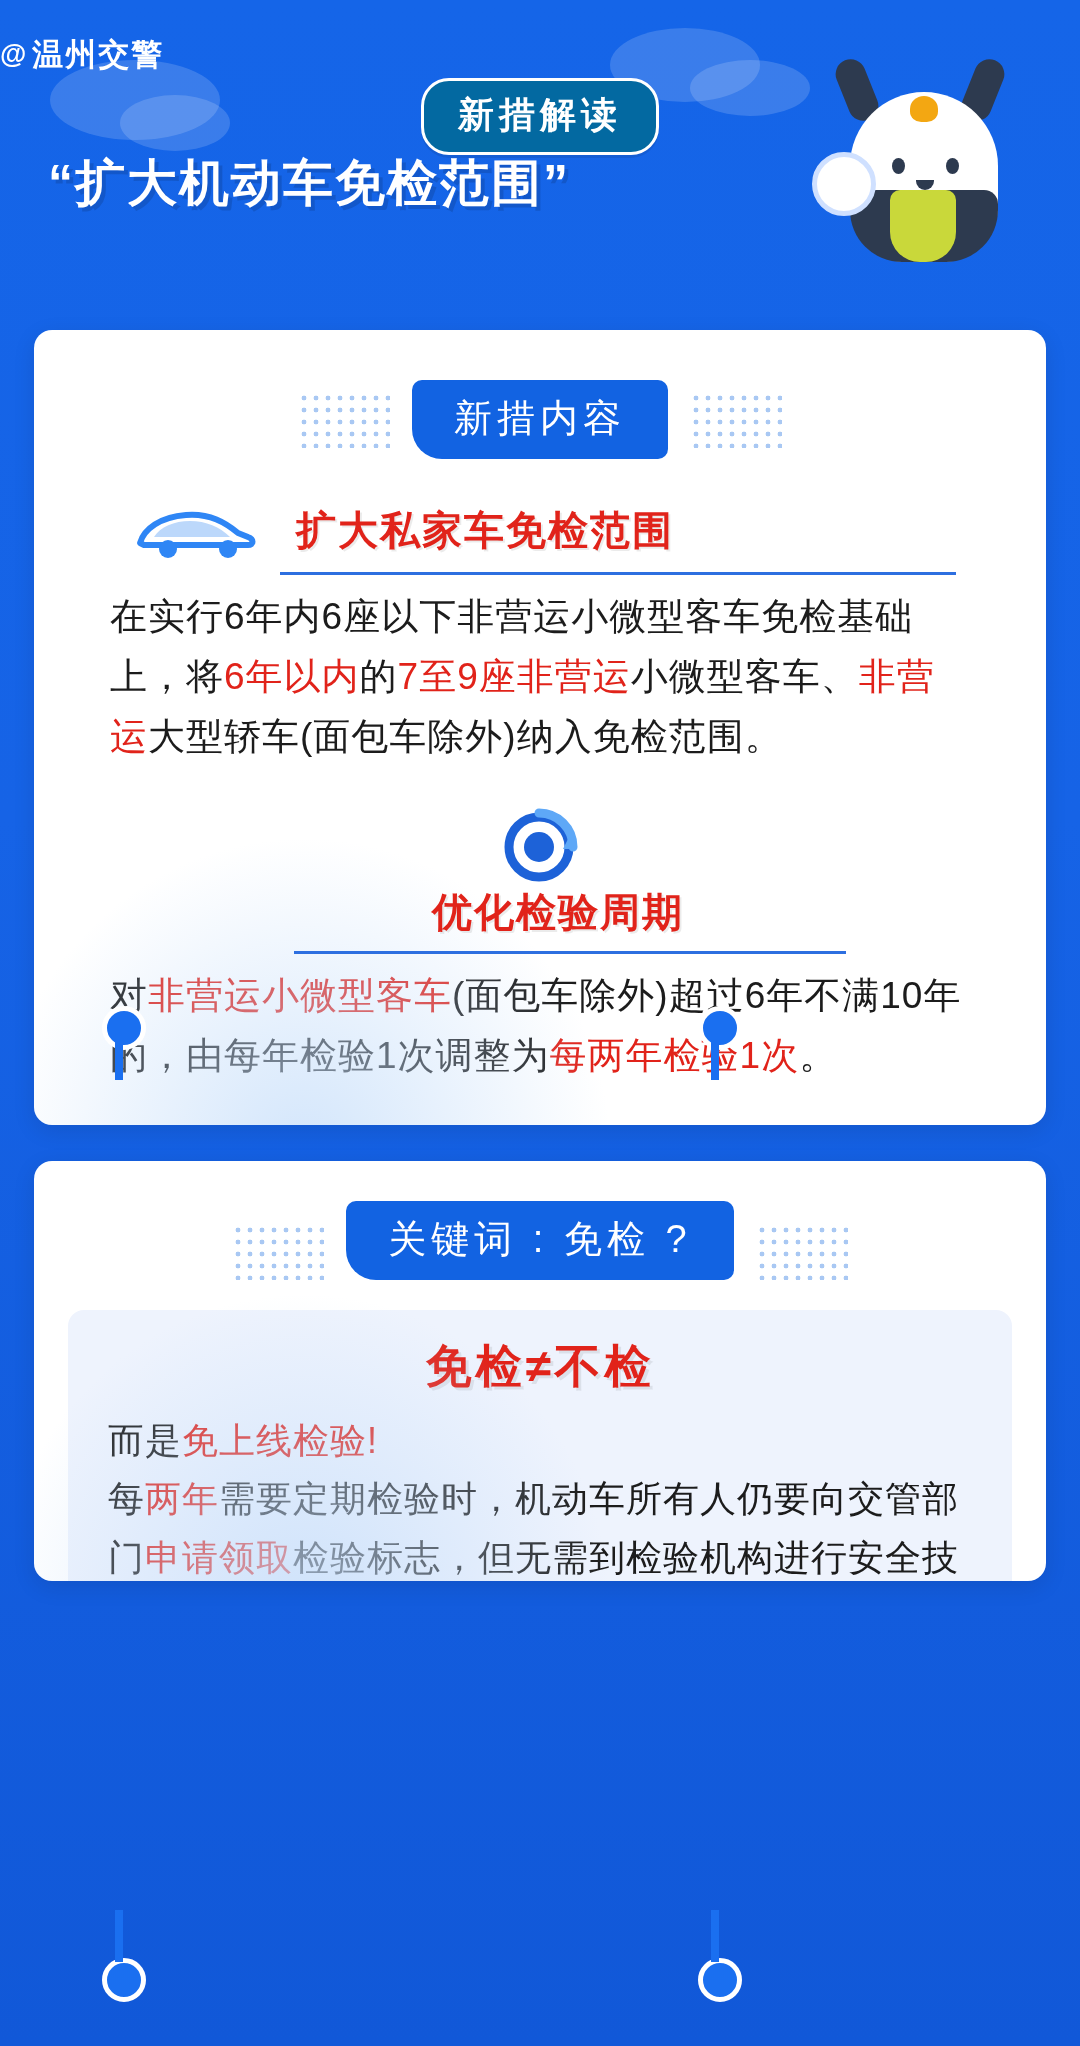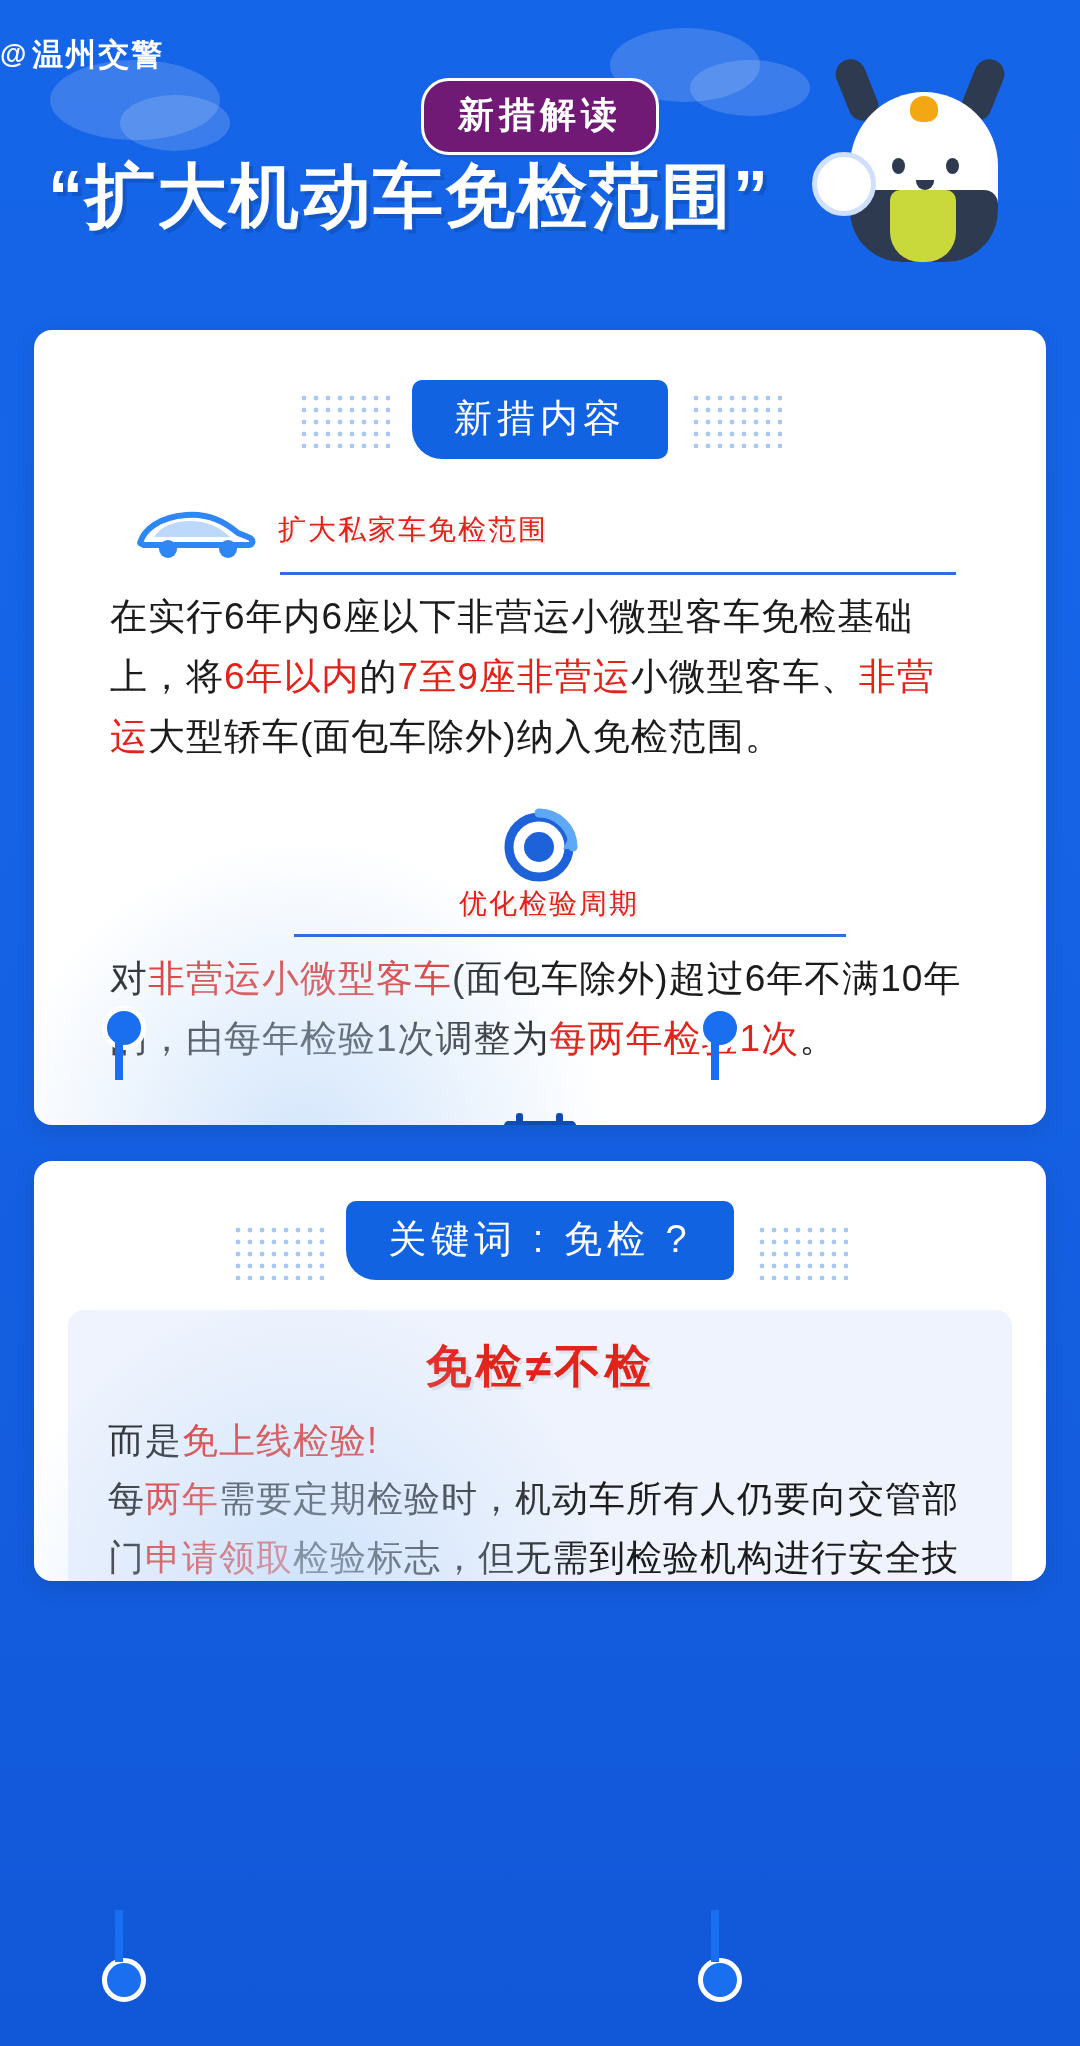--- a/index.html
+++ b/index.html
@@ -47,37 +47,37 @@
   .brand .at {
     font-size: 27px;
     vertical-align: 2px;
     margin-right: 4px;
   }
   .ribbon {
     position: absolute;
     top: 78px;
     left: 50%;
     transform: translateX(-50%);
-    background: #701a75;
+    background: #0369a1;
     color: #ffffff;
     font-size: 36px;
     font-weight: bold;
     letter-spacing: 5px;
     padding: 10px 34px 12px;
     border-radius: 28px;
     border: 3px solid #ffffff;
     box-shadow: 0 3px 0 rgba(0,0,0,0.08);
   }
   .main-title {
     position: absolute;
     top: 150px;
     left: 48px;
     width: 700px;
     color: #ffffff;
-    font-size: 70px;
+    font-size: 50px;
     font-weight: bold;
     letter-spacing: 2px;
     text-shadow: 4px 4px 0 rgba(0,0,0,0.13);
     white-space: nowrap;
   }
 
   
   .mascot {
     position: absolute;
     right: 36px;
@@ -205,24 +205,24 @@
 
   
   .sub {
     display: flex;
     align-items: center;
     margin: 40px 0 0 96px;
     position: relative;
   }
   .sub-title {
     color: #e1231a;
-    font-size: 28px;
-    font-weight: normal;
+    font-size: 40px;
+    font-weight: bold;
     letter-spacing: 2px;
-    margin-left: 18px;
+    margin-left: 36px;
     text-shadow: 2px 2px 0 rgba(0,0,0,0.08);
   }
   .sub-rule {
     position: absolute;
     left: 150px;
     right: 90px;
     bottom: -14px;
     height: 3px;
     background: #2d6fe0;
   }

